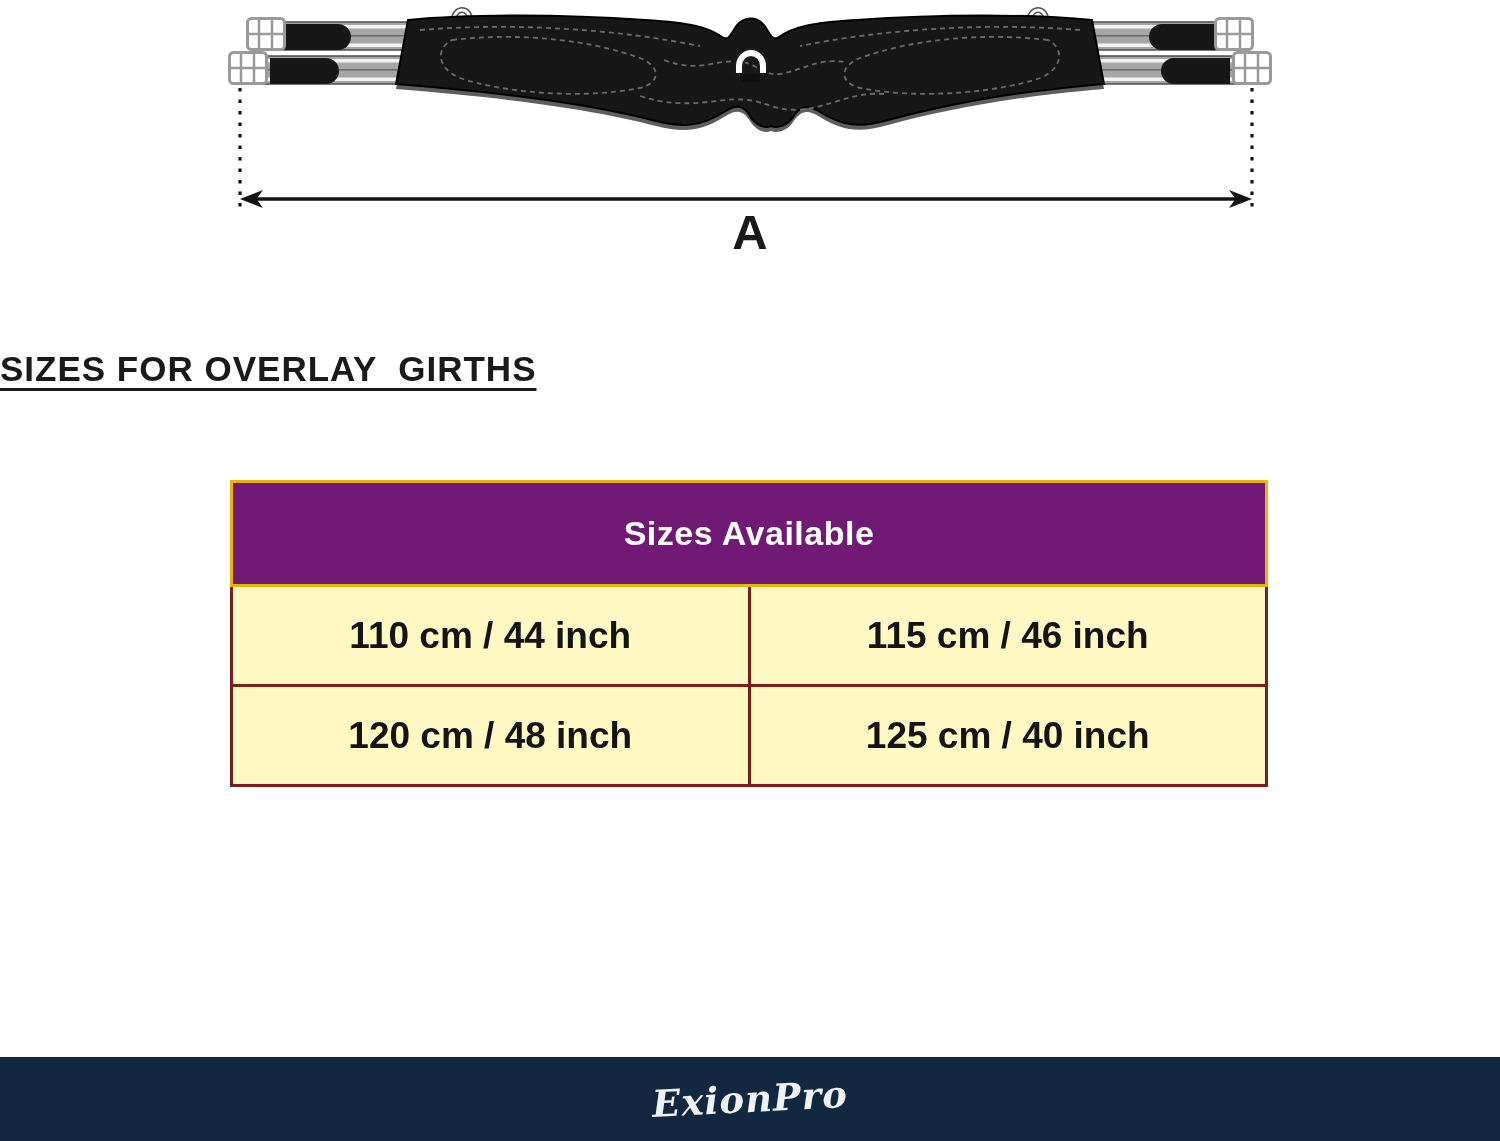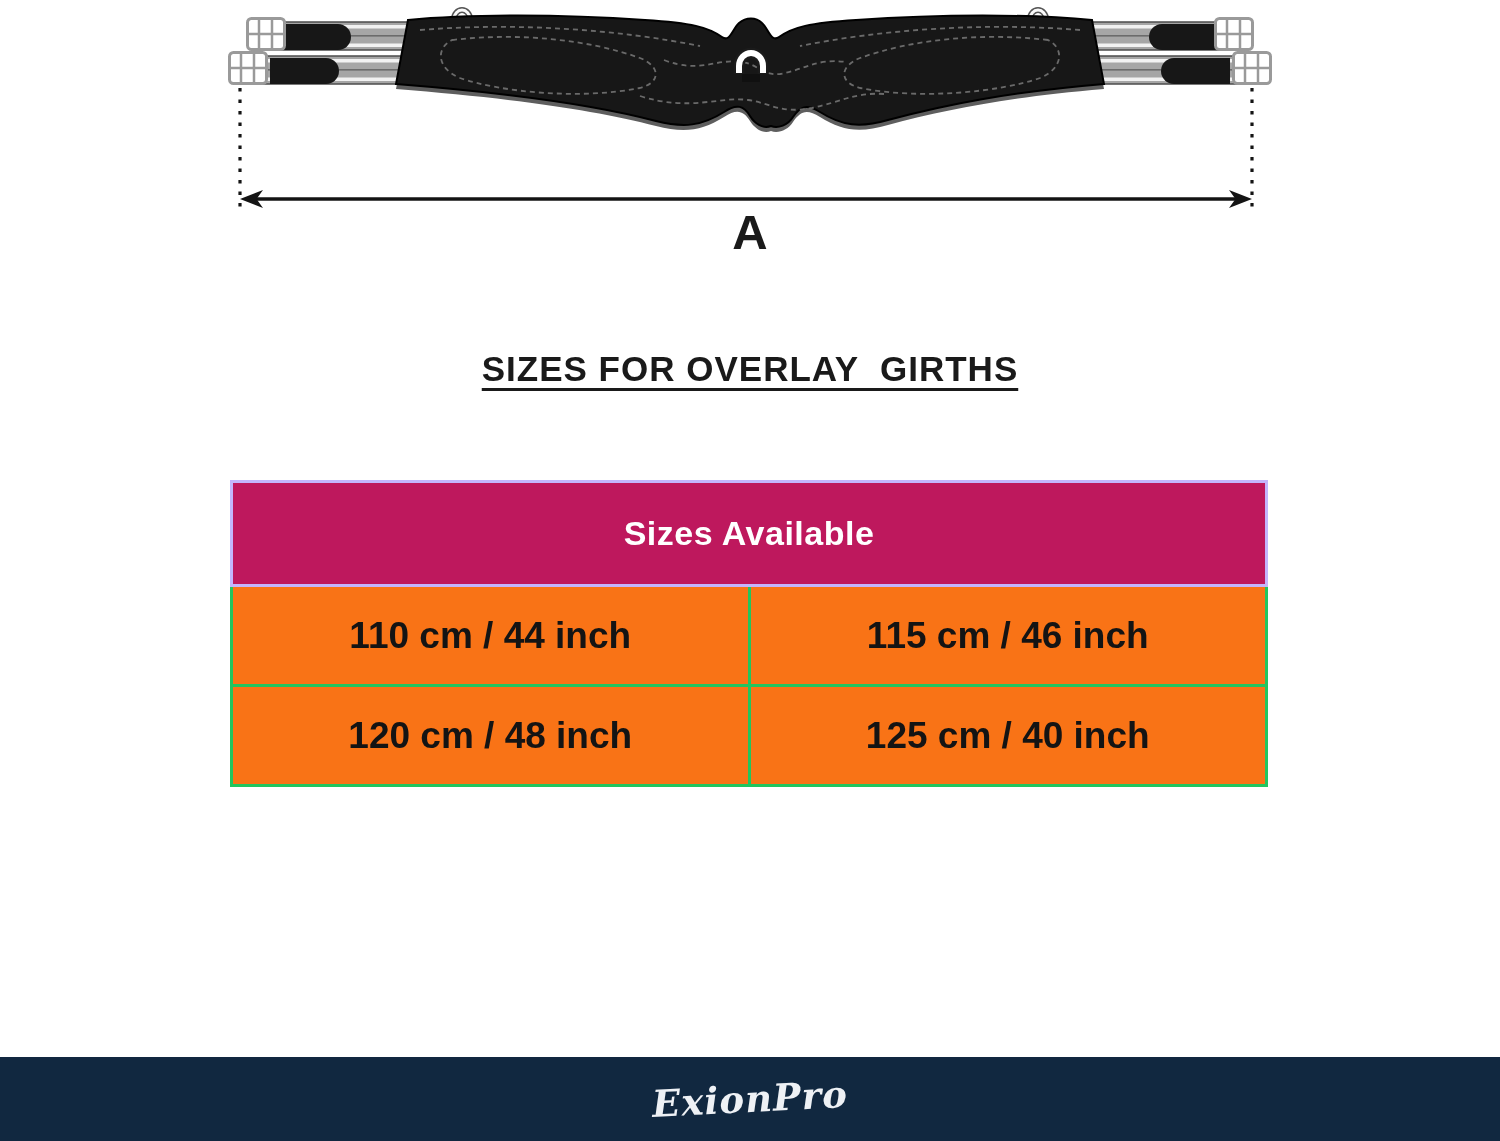--- a/index.html
+++ b/index.html
@@ -7,37 +7,37 @@
     position:relative;width:1500px;height:1141px;background:#ffffff;
     overflow:hidden;margin:0 auto;
     font-family:"Liberation Sans", sans-serif;color:#151515;
   }
   .illus{position:absolute;top:0;left:0;}
   .dim-label{
     position:absolute;top:204px;left:0;width:1500px;text-align:center;
     font-size:49px;font-weight:600;color:#1a1a1a;
   }
   .title{
-    position:absolute;top:349px;left:0;width:1500px;margin:0;text-align:center;
+    position:absolute;top:349px;left:0;width:1500px;margin:0;
     font-size:35px;font-weight:800;letter-spacing:1px;color:#1a1a1a;
     text-decoration:underline;text-decoration-thickness:3px;text-underline-offset:7px;
     white-space:pre;
   }
   .size-table{
     position:absolute;left:230px;top:480px;width:1038px;
     border-collapse:collapse;table-layout:fixed;
   }
   .size-table th{
-    height:99px;background:#be185d;color:#ffffff;
+    height:99px;background:#701a75;color:#ffffff;
     font-size:34px;font-weight:700;letter-spacing:0.5px;
-    border:3px solid #c4b5fd;
+    border:3px solid #eab308;
   }
   .size-table td{
-    height:95px;border:3px solid #22c55e;text-align:center;
-    font-size:37px;font-weight:700;color:#141414;background:#f97316;
+    height:95px;border:3px solid #7f1d1d;text-align:center;
+    font-size:37px;font-weight:700;color:#141414;background:#fef9c3;
   }
   .footer-bar{
     position:absolute;left:0;bottom:0;width:1500px;height:84px;background:#112840;
     display:flex;align-items:center;justify-content:center;
   }
   .brand{
     color:#eef1f5;font-family:"DejaVu Serif", serif;font-style:italic;font-weight:700;
     font-size:37px;transform:rotate(-3deg);letter-spacing:1px;
   }
 </style>

